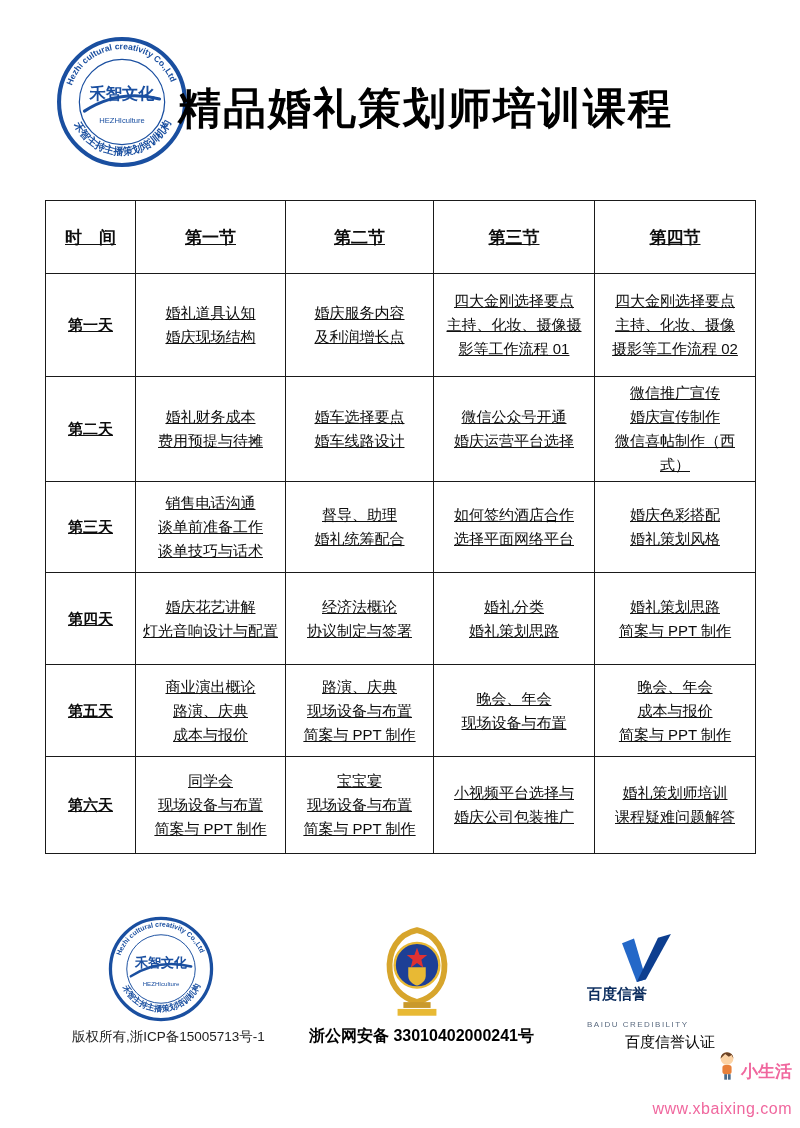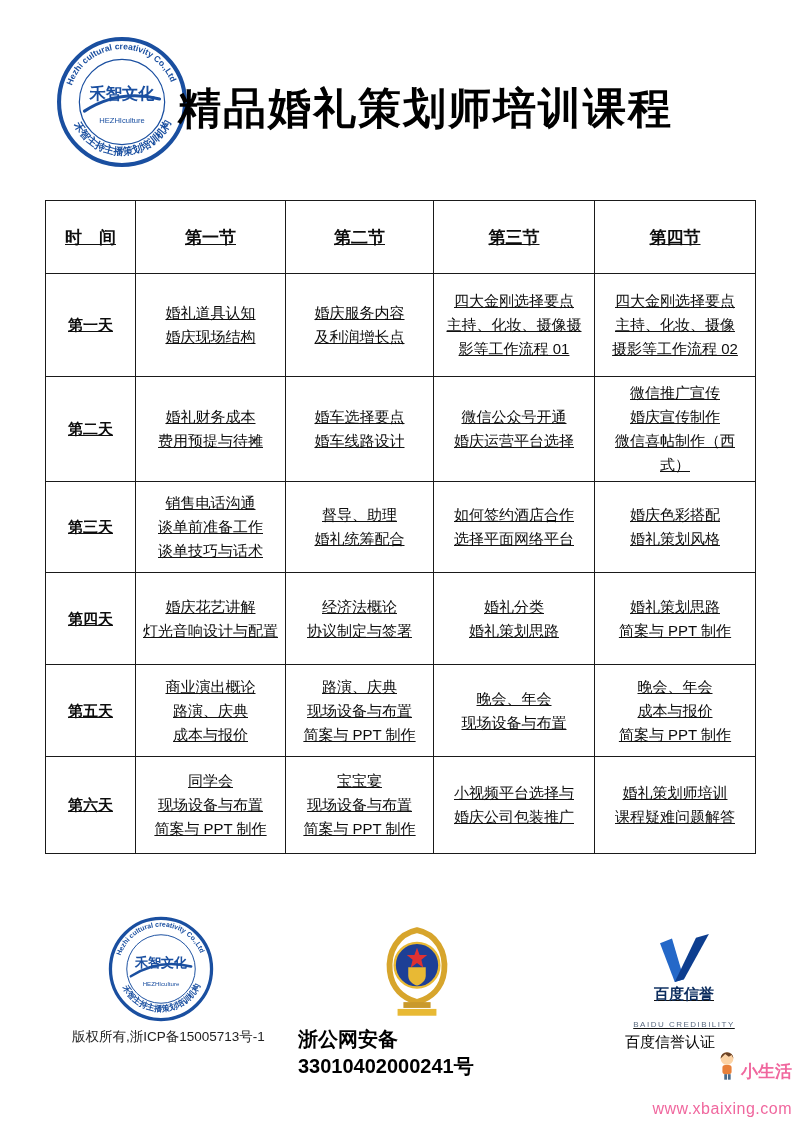--- a/index.html
+++ b/index.html
@@ -31,28 +31,28 @@
   tr.r1{height:103px}
   tr.r2{height:90px}
   tr.r3{height:91px}
   tr.r4{height:92px}
   tr.r5{height:92px}
   tr.r6{height:97px}
 
   
   .logo-footer{position:absolute;left:108px;top:916px;width:106px;height:106px;}
   .police-badge{position:absolute;left:383px;top:926px;width:68px;height:92px;}
-  .baidu-block{position:absolute;left:625px;top:934px;width:118px;text-align:center;text-decoration:underline;}
+  .baidu-block{position:absolute;left:587px;top:934px;width:118px;text-align:left;}
   .baidu-v{display:block;margin:0 auto;}
   .baidu-cn{font-size:15px;font-weight:bold;color:#0c2d5e;margin-top:3px;}
   .baidu-en{font-size:8px;color:#5b6b80;letter-spacing:1.5px;margin-top:16px;}
   .copyright{position:absolute;left:72px;top:1028px;font-size:13.5px;color:#222;}
   .police-record{
-    position:absolute;left:298px;top:1026px;width:236px;text-align:left;
-    font-size:20px;font-weight:bold;color:#000;
+    position:absolute;left:298px;top:1026px;width:236px;text-align:right;
+    font-size:16px;font-weight:bold;color:#000;
   }
   .baidu-cert{position:absolute;left:597px;top:1033px;width:118px;text-align:right;font-size:15px;color:#000;}
 
   
   .watermark{position:absolute;right:8px;bottom:10px;display:flex;flex-direction:column;align-items:flex-end;}
   .wm-top{display:flex;align-items:flex-end;gap:3px;}
   .wm-name{font-size:17px;font-weight:bold;color:#f0679e;line-height:1;}
   .wm-url{font-size:16px;color:#f0679e;margin-top:20px;letter-spacing:0.5px;}
 </style>
 </head>

